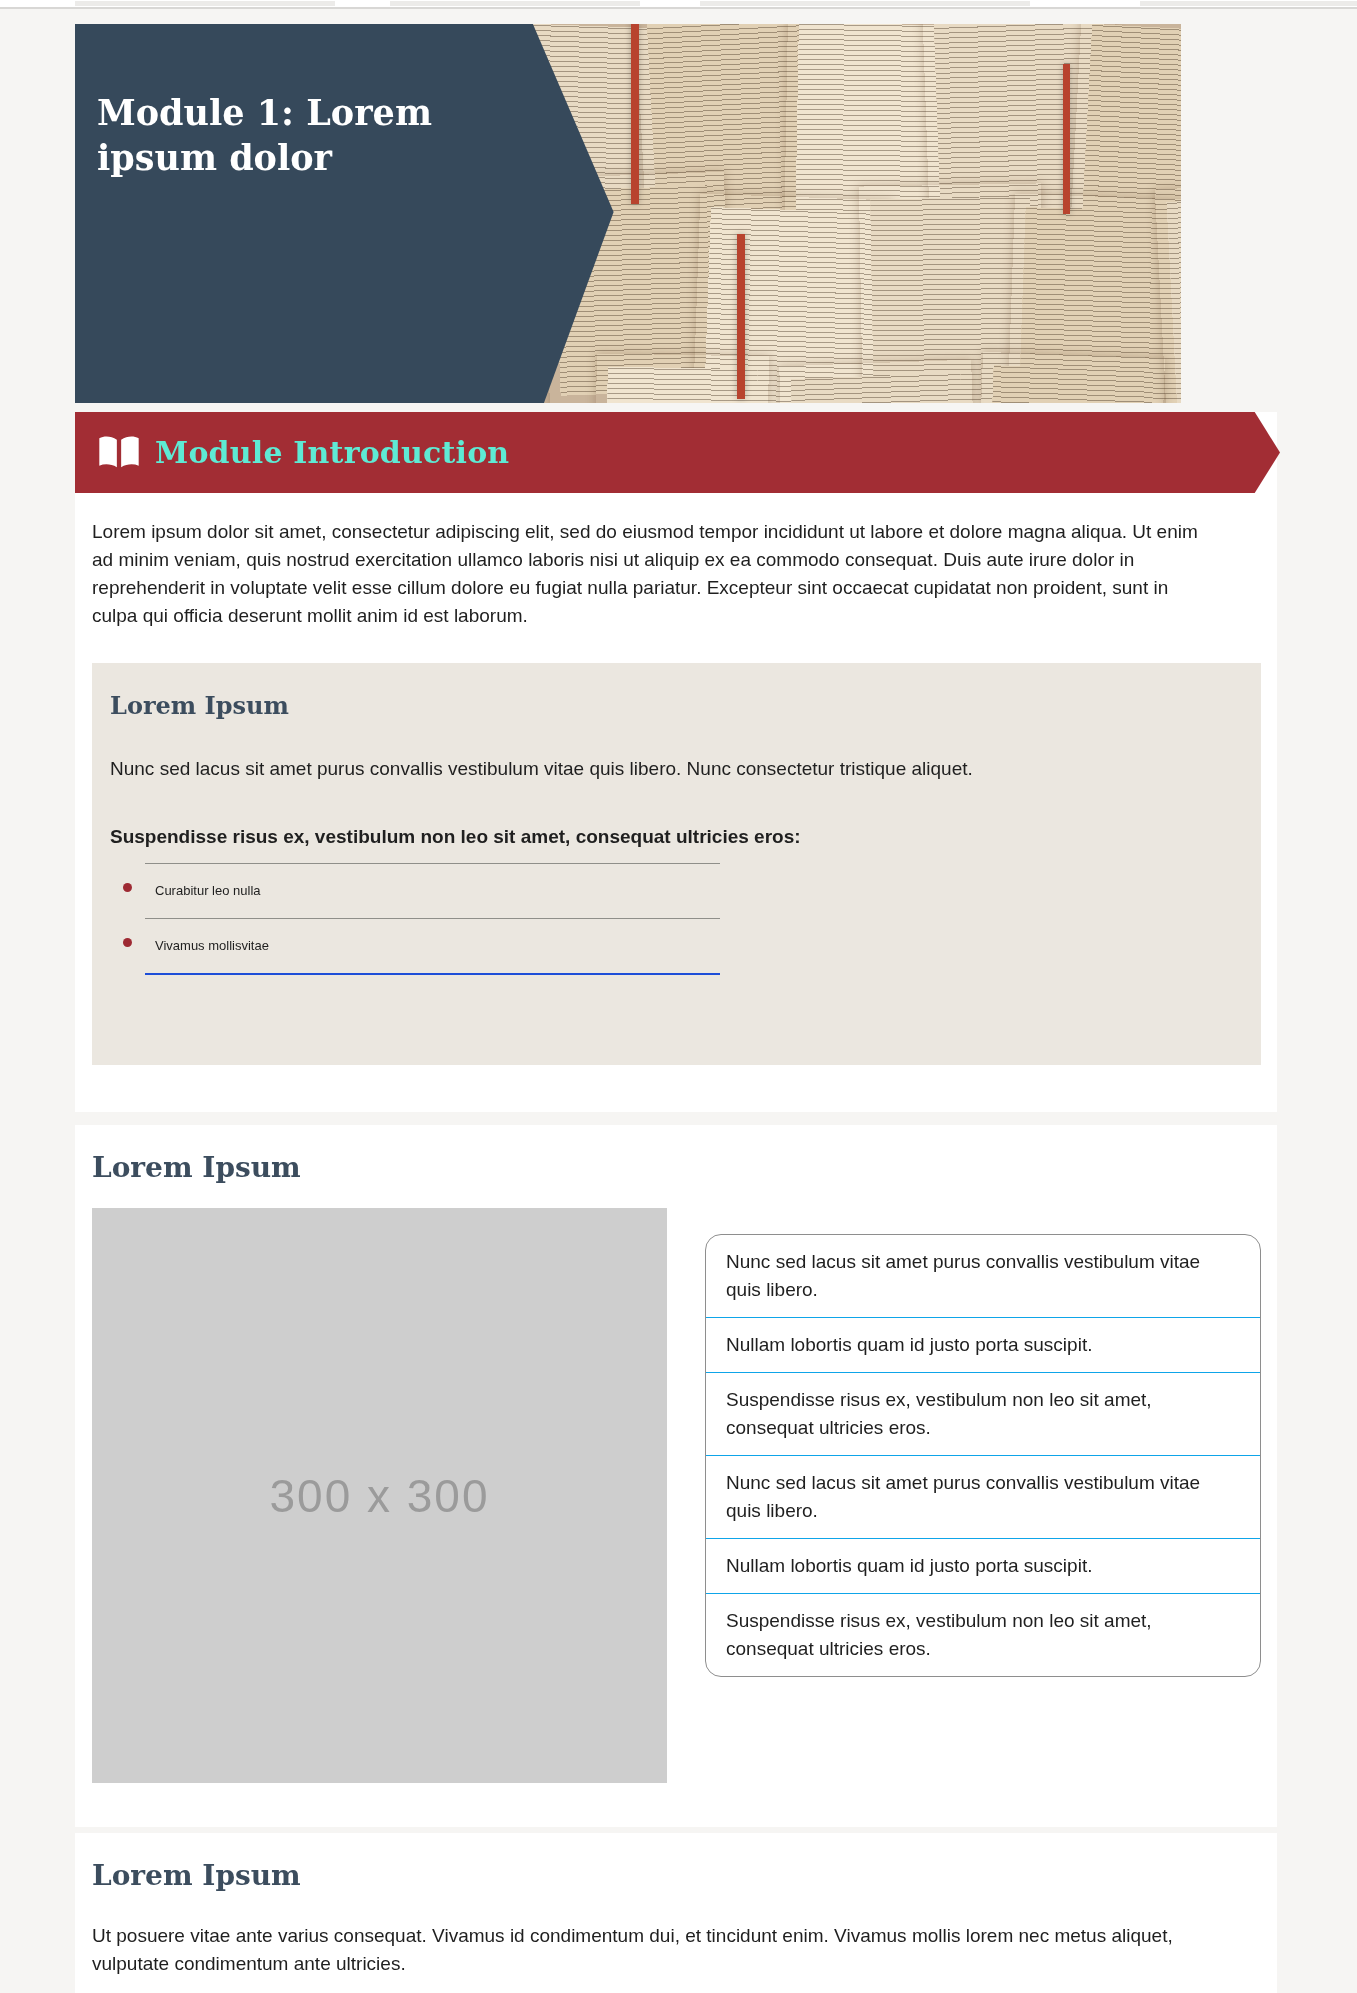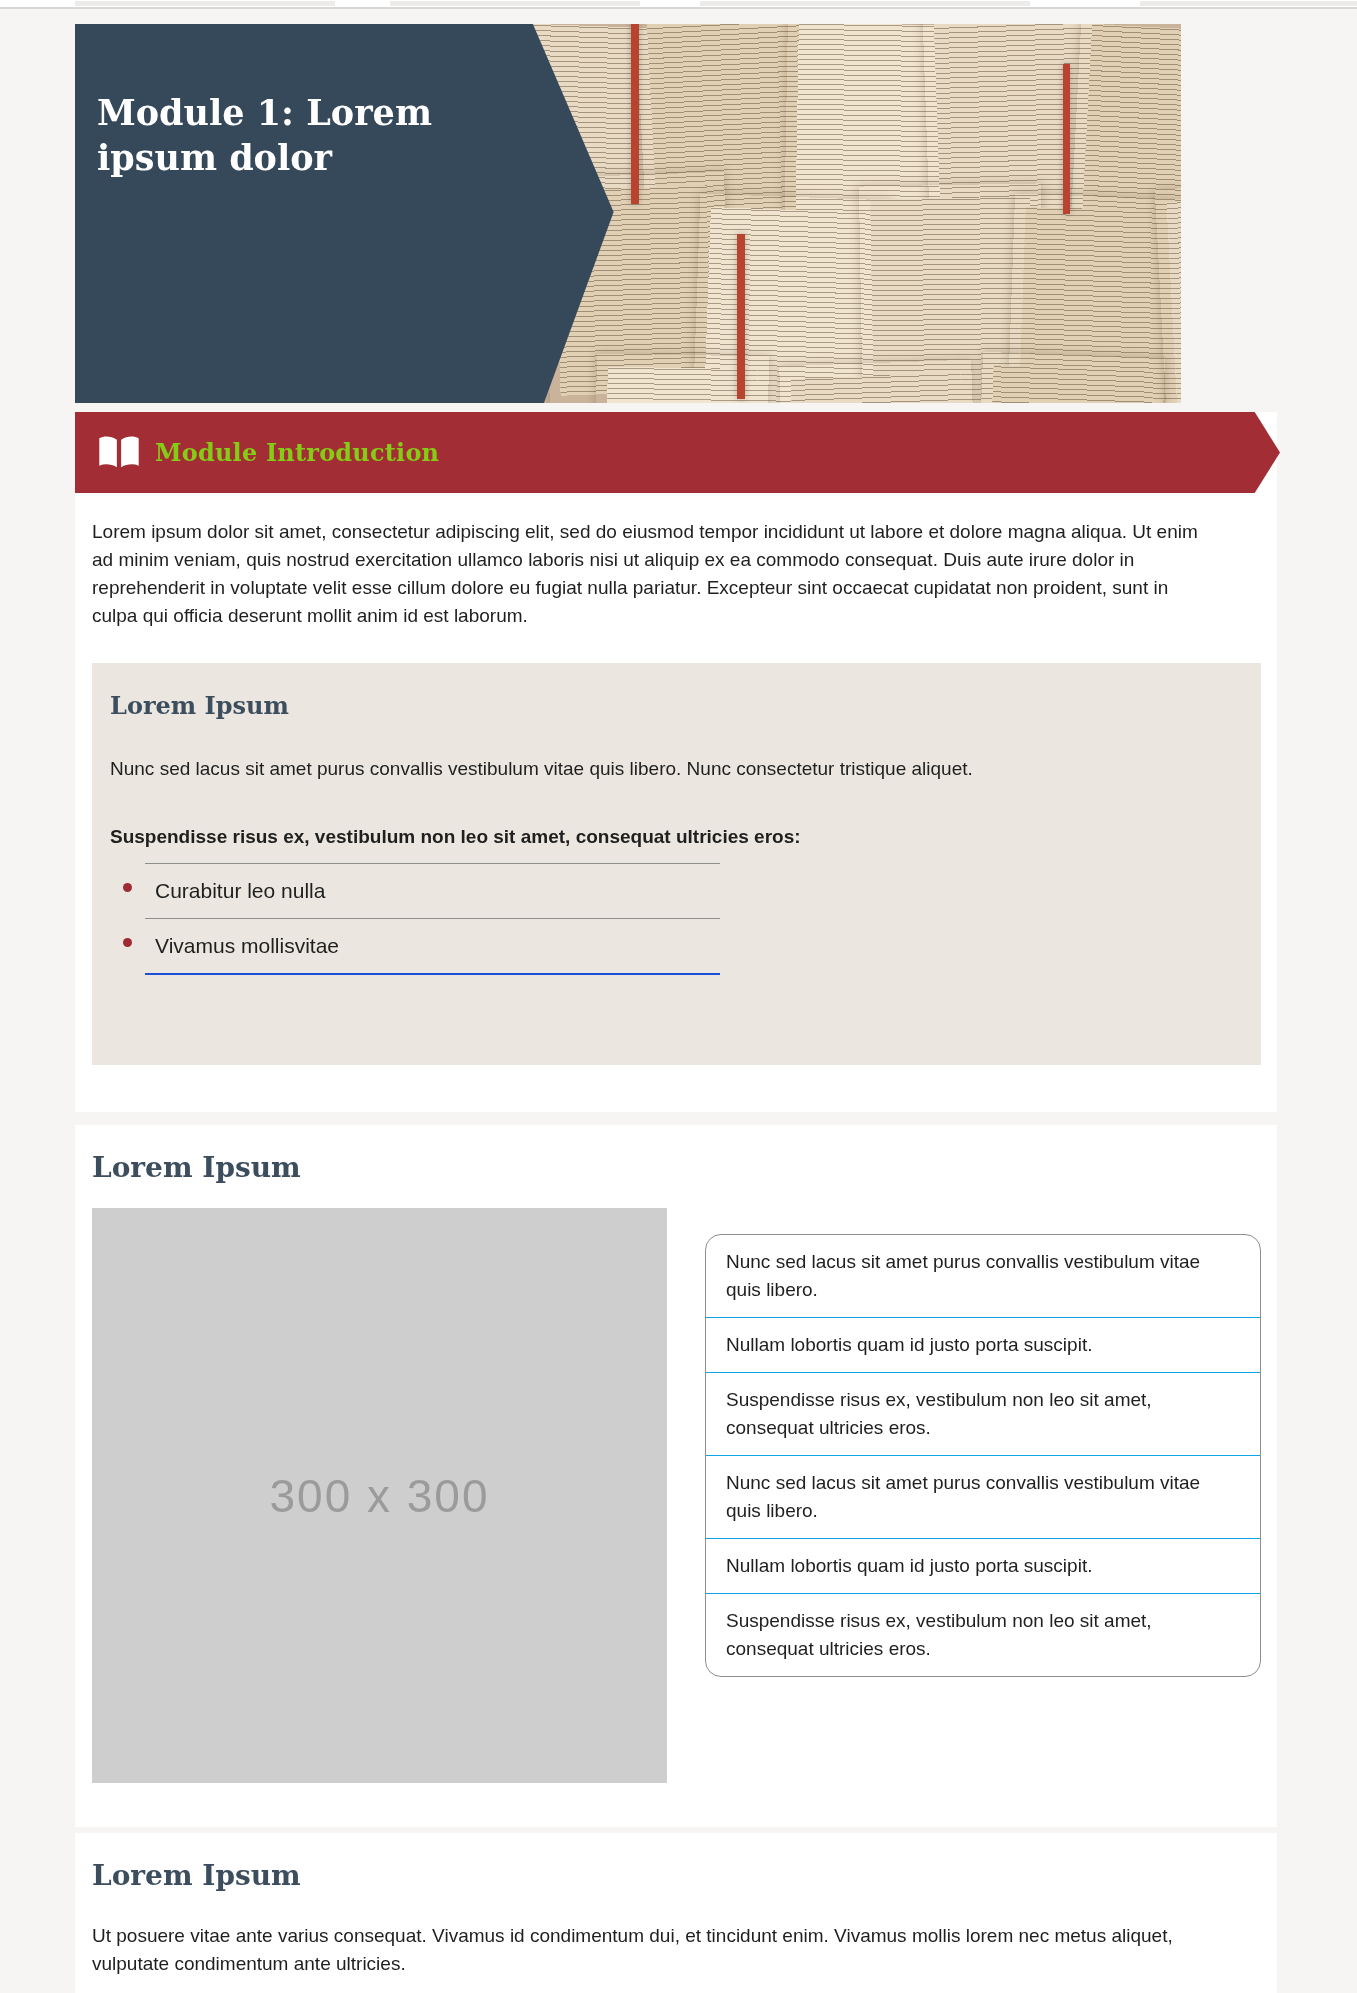--- a/index.html
+++ b/index.html
@@ -52,41 +52,41 @@
   
   .section-banner{
     position:absolute;left:0;top:0;width:1205px;height:81px;
     background:#a22d34;
     clip-path:polygon(0 0,97.9% 0,100% 50%,97.9% 100%,0 100%);
     display:flex;align-items:center;
   }
   .banner-icon{width:44px;height:34px;margin:0 14px 0 22px;flex:0 0 auto;}
   .banner-label{
     font-family:"DejaVu Serif","Liberation Serif",serif;
-    font-weight:bold;font-size:24px;color:#84cc16;letter-spacing:.2px;
+    font-weight:bold;font-size:30px;color:#5eead4;letter-spacing:.2px;
   }
 
   .card-body{padding:25px 16px 0 17px;}
   .body-text{font-size:19px;line-height:28px;margin:0;width:1122px;}
 
   
   .highlight-box{
     margin-top:33px;width:1169px;height:402px;box-sizing:border-box;
     background:#ebe7e0;padding:28px 20px 0 18px;
   }
   .box-heading{
     font-family:"DejaVu Serif","Liberation Serif",serif;
     font-weight:bold;font-size:24px;color:#3c4d5e;margin:0 0 36px 0;
   }
   .box-para{font-size:19px;line-height:26px;margin:0 0 42px 0;}
   .box-list-intro{font-size:19px;line-height:26px;font-weight:bold;margin:0 0 13px 0;}
   .ruled-list{list-style:none;margin:0 0 0 35px;padding:0;width:575px;}
   .ruled-list li{
     position:relative;border-top:1px solid #8f8f8a;
-    padding:14px 0 14px 10px;font-size:21px;line-height:26px;
+    padding:14px 0 14px 10px;font-size:13px;line-height:26px;
   }
   .ruled-list li:last-child{border-bottom:2px solid #1d4ed8;}
   .ruled-list li .bullet{
     position:absolute;left:-22px;top:19px;width:9px;height:9px;border-radius:50%;
     background:#9e2a33;
   }
 
   
   .section-heading{
     font-family:"DejaVu Serif","Liberation Serif",serif;

